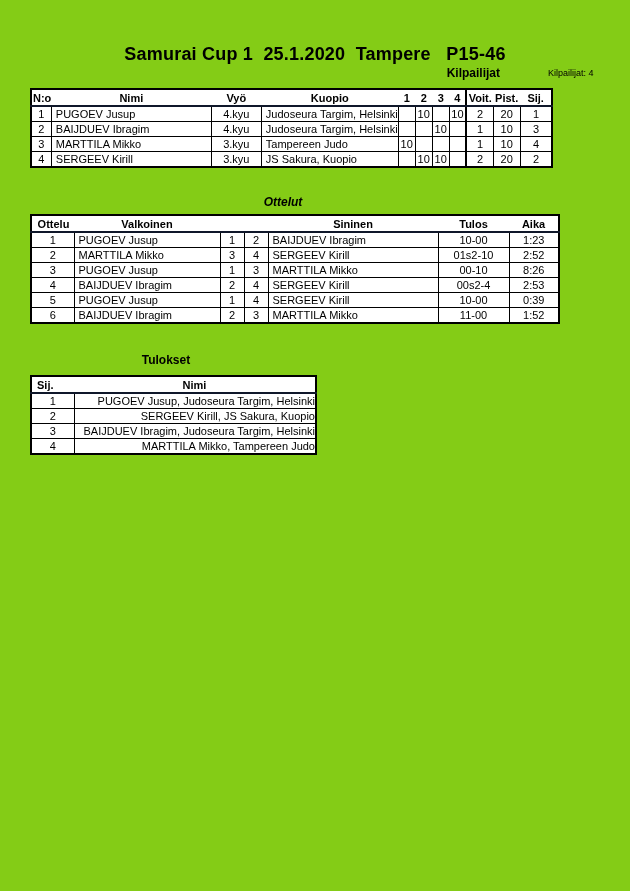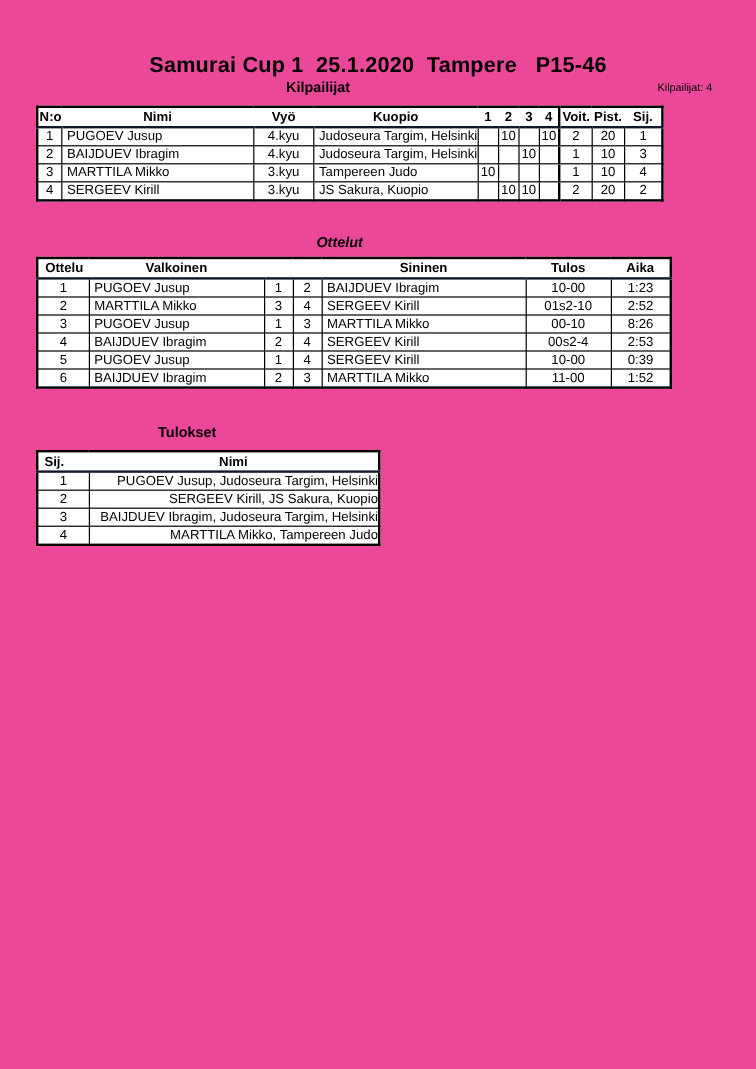--- a/index.html
+++ b/index.html
@@ -1,32 +1,32 @@
 <!DOCTYPE html>
 <html><head>
 <meta charset="utf-8">
 <style>
   html, body { margin:0; padding:0; background:#ffffff; }
   .page {
-    position:relative; width:630px; height:891px; background:#ec4899;
+    position:relative; width:630px; height:891px; background:#84cc16;
     font-family:"Liberation Sans", sans-serif; color:#000; overflow:hidden;
   }
   .doc-title {
     position:absolute; top:44px; left:0; width:630px; text-align:center;
     font-size:18px; font-weight:bold; white-space:pre; letter-spacing:0.2px;
   }
   .count-label {
     position:absolute; top:68px; left:548px; font-size:9px; white-space:nowrap;
   }
   .section-title {
     position:absolute; font-size:12px; font-weight:bold; text-align:center; white-space:nowrap;
   }
-  #st-kilpailijat { top:66px;  left:30px; width:470px; }
+  #st-kilpailijat { top:66px;  left:30px; width:470px;text-align:right; }
   #st-ottelut     { top:195px; left:30px; width:506px;font-style:italic; }
-  #st-tulokset    { top:353px; left:14px; width:284px; }
+  #st-tulokset    { top:353px; left:24px; width:284px; }
 
   table.tbl {
     position:absolute; border-collapse:collapse; table-layout:fixed;
     background:#fff; font-size:11px; border:2px solid #000;
   }
   .tbl th {
     font-weight:bold; border:none; border-bottom:2px solid #0f172a;
     height:15px; padding:0; text-align:center; white-space:nowrap; overflow:hidden;
     font-size:11px;
   }

